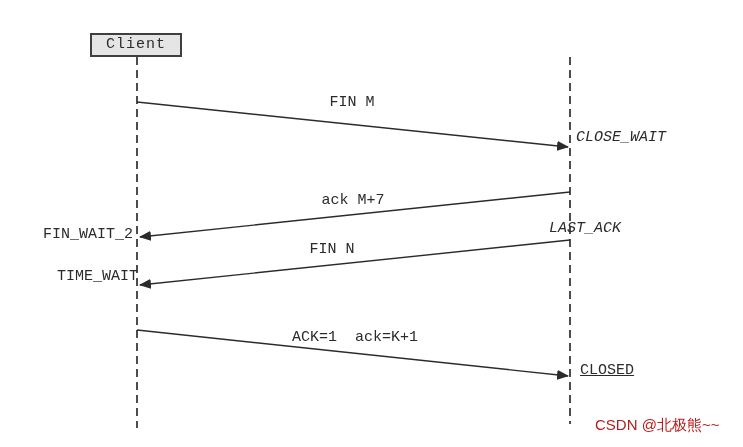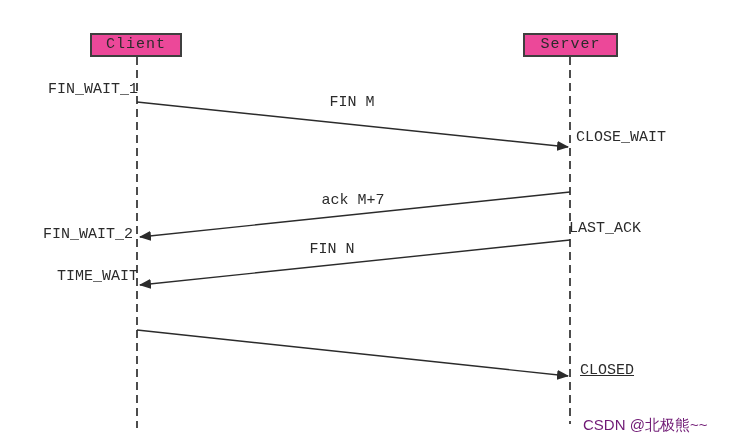--- a/index.html
+++ b/index.html
@@ -11,46 +11,46 @@
     overflow: hidden;
     font-family: "Liberation Mono", "DejaVu Sans Mono", monospace;
     color: #2b2b2b;
   }
   .layer-svg { position: absolute; left: 0; top: 0; width: 743px; height: 447px; }
   .actor-box {
     position: absolute;
     box-sizing: border-box;
     height: 24px;
     border: 2px solid #3f3f3f;
-    background: #ec4899;
+    background: #e5e5e5;
     text-align: center;
     line-height: 20px;
     font-size: 15px;
     letter-spacing: 1px;
   }
   .state-label {
     position: absolute;
     font-size: 15px;
     white-space: pre;
     line-height: 15px;
   }
   .msg-label {
     position: absolute;
     transform: translateX(-50%);
     font-size: 15px;
     white-space: pre;
     line-height: 15px;
   }
   .watermark {
     position: absolute;
-    left: 583px;
+    left: 595px;
     top: 416px;
     font-family: "Liberation Sans", "DejaVu Sans", sans-serif;
     font-size: 15px;
-    color: #701a75;
+    color: #b91c1c;
     white-space: pre;
     text-align: center;
   }
 </style>
 </head>
 <body>
 
 <div class="canvas">
 
   <svg class="layer-svg" viewBox="0 0 743 447">
@@ -63,29 +63,28 @@
     <line x1="137" y1="57" x2="137" y2="428" stroke="#3a3a3a" stroke-width="1.8" stroke-dasharray="8 5"></line>
     <line x1="570" y1="57" x2="570" y2="424" stroke="#3a3a3a" stroke-width="1.8" stroke-dasharray="8 5"></line>
 
     <line x1="137" y1="102" x2="568" y2="147" stroke="#2b2b2b" stroke-width="1.4" marker-end="url(#arw)"></line>
     <line x1="570" y1="192" x2="140" y2="237" stroke="#2b2b2b" stroke-width="1.4" marker-end="url(#arw)"></line>
     <line x1="570" y1="240" x2="140" y2="285" stroke="#2b2b2b" stroke-width="1.4" marker-end="url(#arw)"></line>
     <line x1="137" y1="330" x2="568" y2="376" stroke="#2b2b2b" stroke-width="1.4" marker-end="url(#arw)"></line>
   </svg>
 
   <div class="actor-box" style="left:90px; top:33px; width:92px;">Client</div>
-  <div class="actor-box" style="left:523px; top:33px; width:95px;">Server</div>
 
-  <div class="state-label" style="left:48px; top:82px;">FIN_WAIT_1</div>
   <div class="state-label" style="left:43px; top:227px;">FIN_WAIT_2</div>
   <div class="state-label" style="left:57px; top:269px;">TIME_WAIT</div>
 
-  <div class="state-label" style="left:576px; top:130px;">CLOSE_WAIT</div>
-  <div class="state-label" style="left:569px; top:221px;">LAST_ACK</div>
+  <div class="state-label" style="left:576px; top:130px;font-style:italic;">CLOSE_WAIT</div>
+  <div class="state-label" style="left:549px; top:221px;font-style:italic;">LAST_ACK</div>
   <div class="state-label" style="left:580px; top:363px;text-decoration:underline;">CLOSED</div>
 
   <div class="msg-label" style="left:352px; top:95px;">FIN M</div>
   <div class="msg-label" style="left:353px; top:193px;">ack M+7</div>
   <div class="msg-label" style="left:332px; top:242px;">FIN N</div>
+  <div class="msg-label" style="left:355px; top:330px;">ACK=1  ack=K+1</div>
 
   <div class="watermark">CSDN @北极熊~~</div>
 
 </div>
 
 </body></html>

